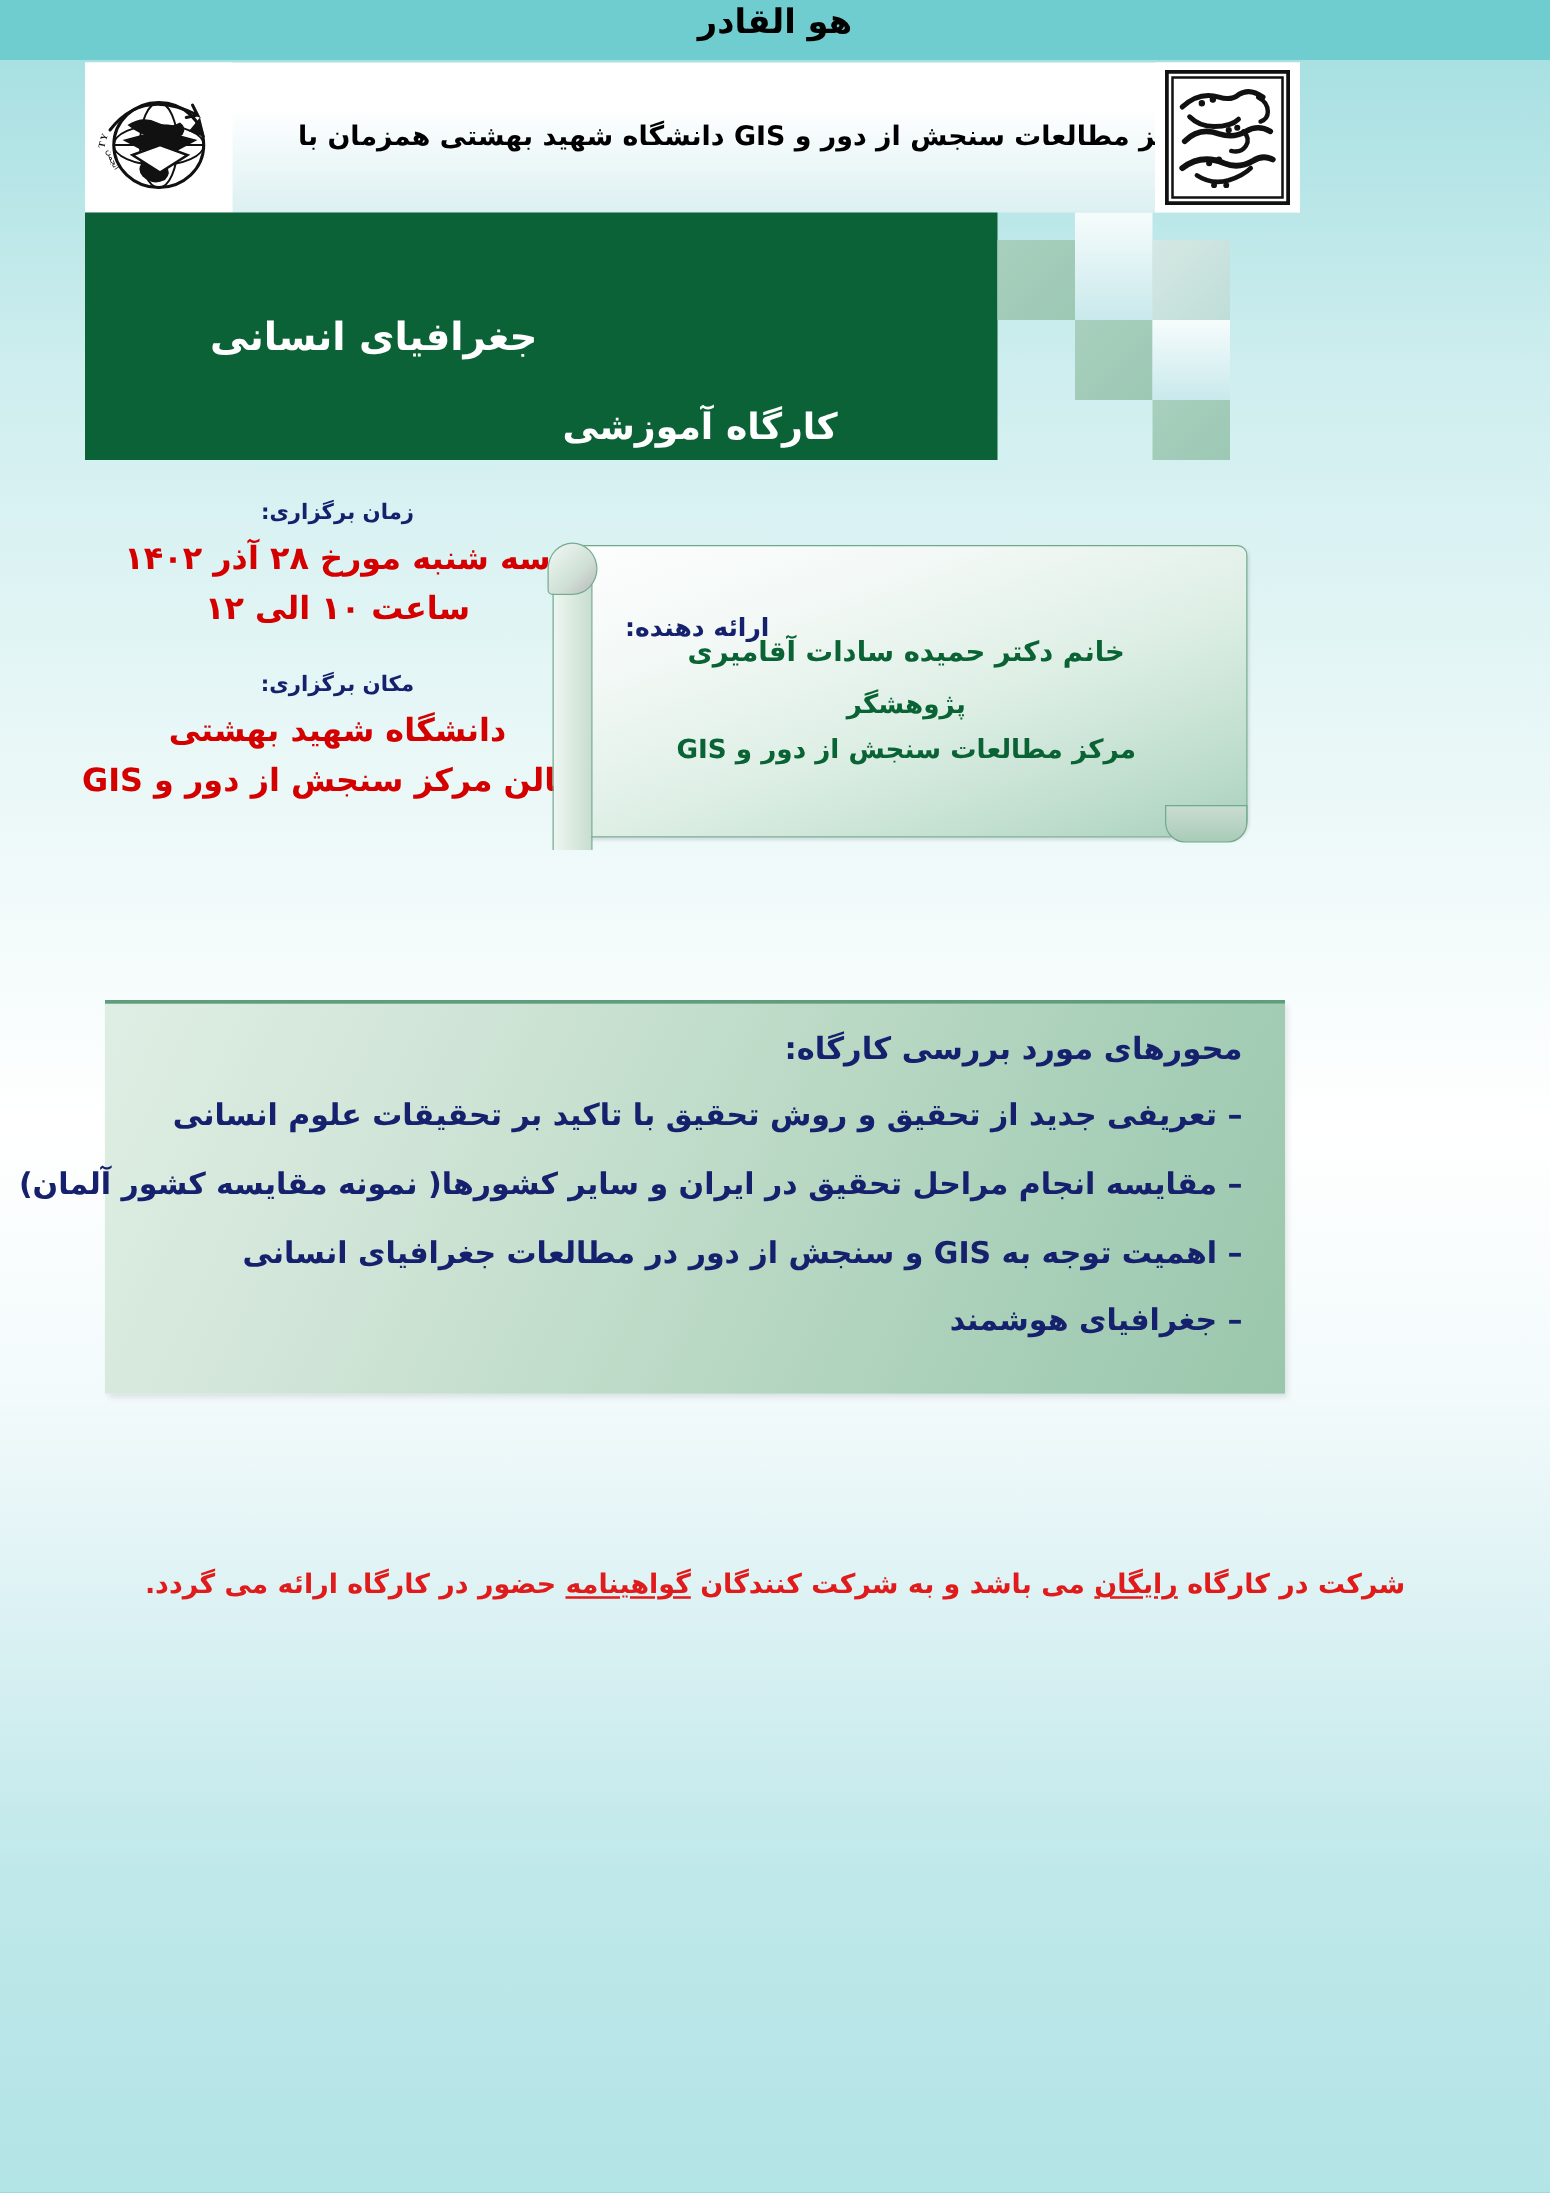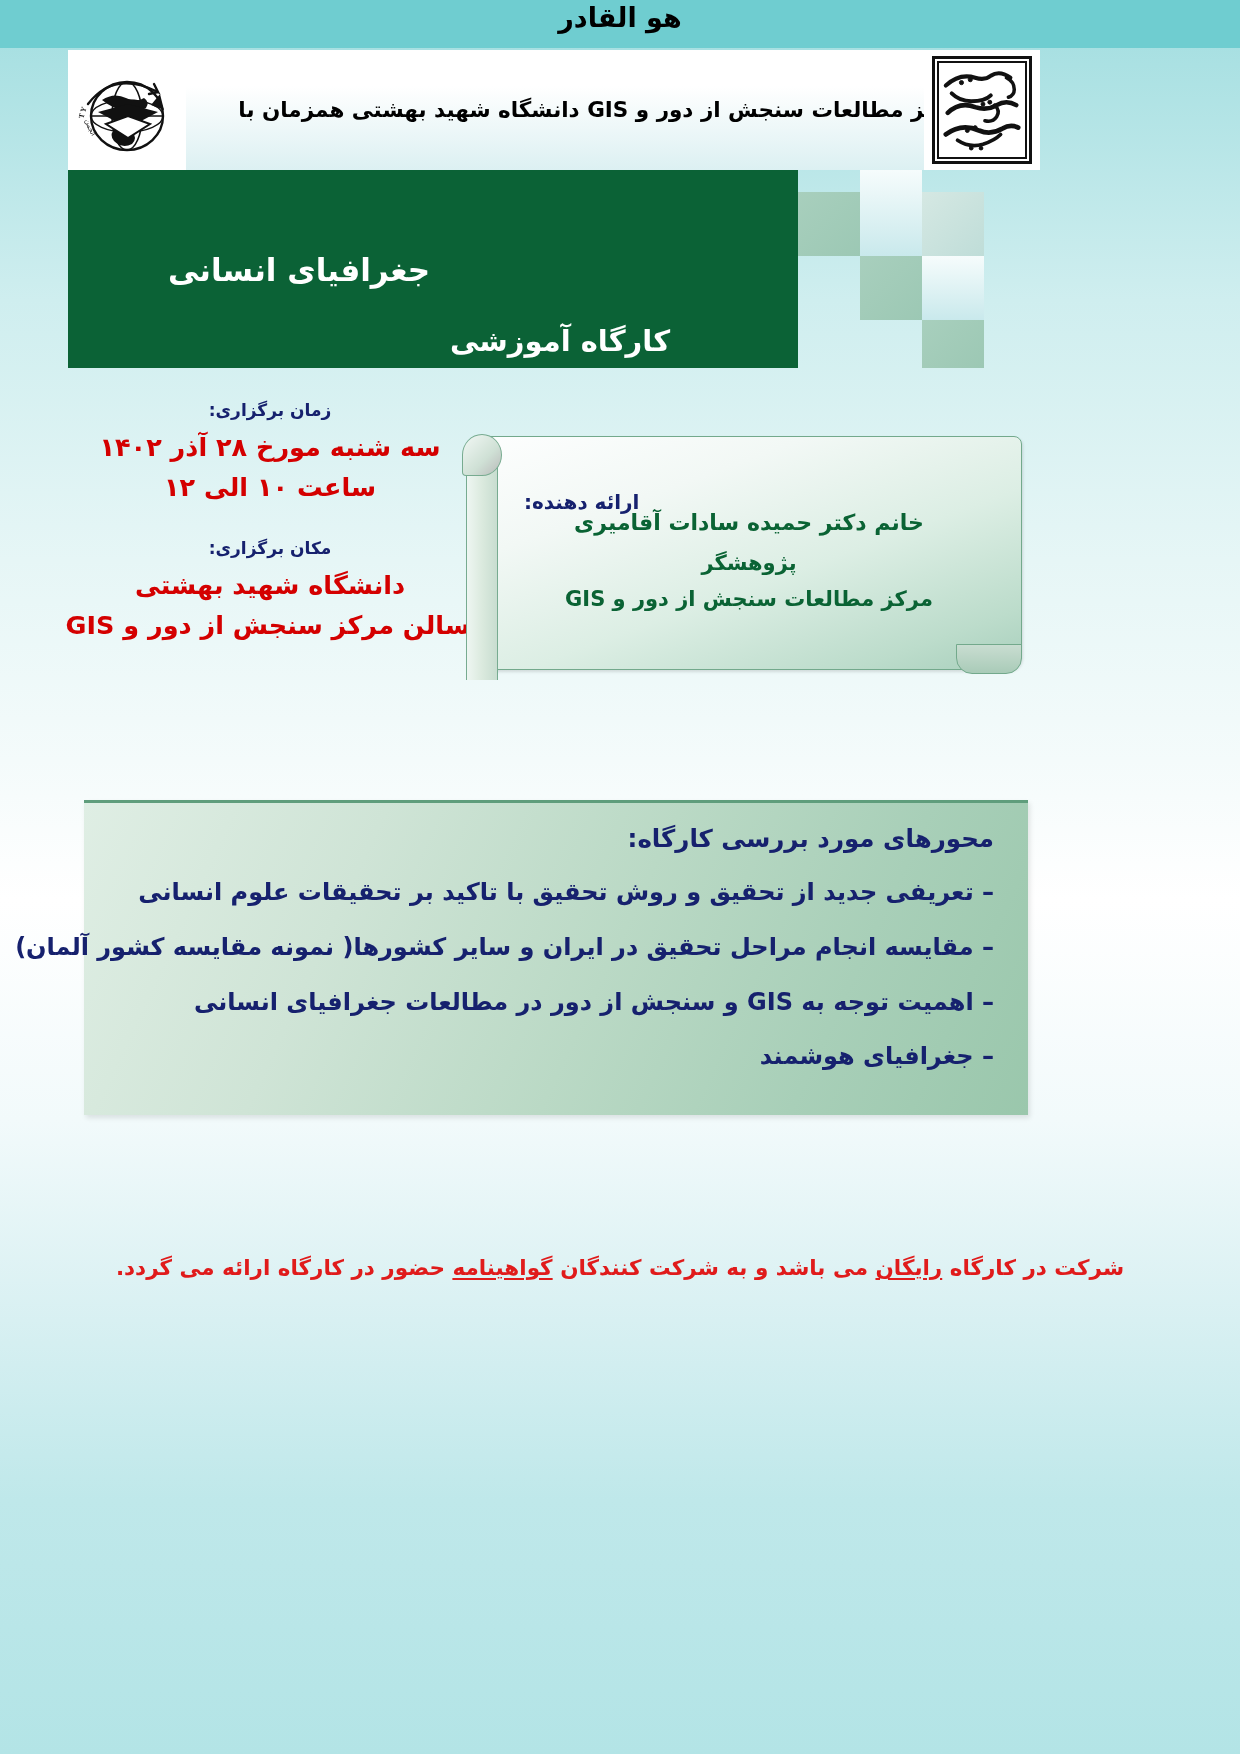--- a/index.html
+++ b/index.html
@@ -164,21 +164,21 @@
     font-weight: bold;
     font-size: 25.5px;
     margin-bottom: 10px;
     white-space: nowrap;
   }
   .info-col .gap { height: 26px; }
 
   
   .scroll-wrap {
     position: absolute;
-    left: 452px; top: 430px;
+    left: 428px; top: 430px;
     width: 570px; height: 250px;
   }
   .scroll-body {
     position: absolute;
     left: 28px; top: 6px;
     width: 540px; height: 232px;
     border: 1.5px solid #73a98c;
     border-radius: 8px 8px 14px 14px;
     background: linear-gradient(160deg,
         #fdfefe 0%,

